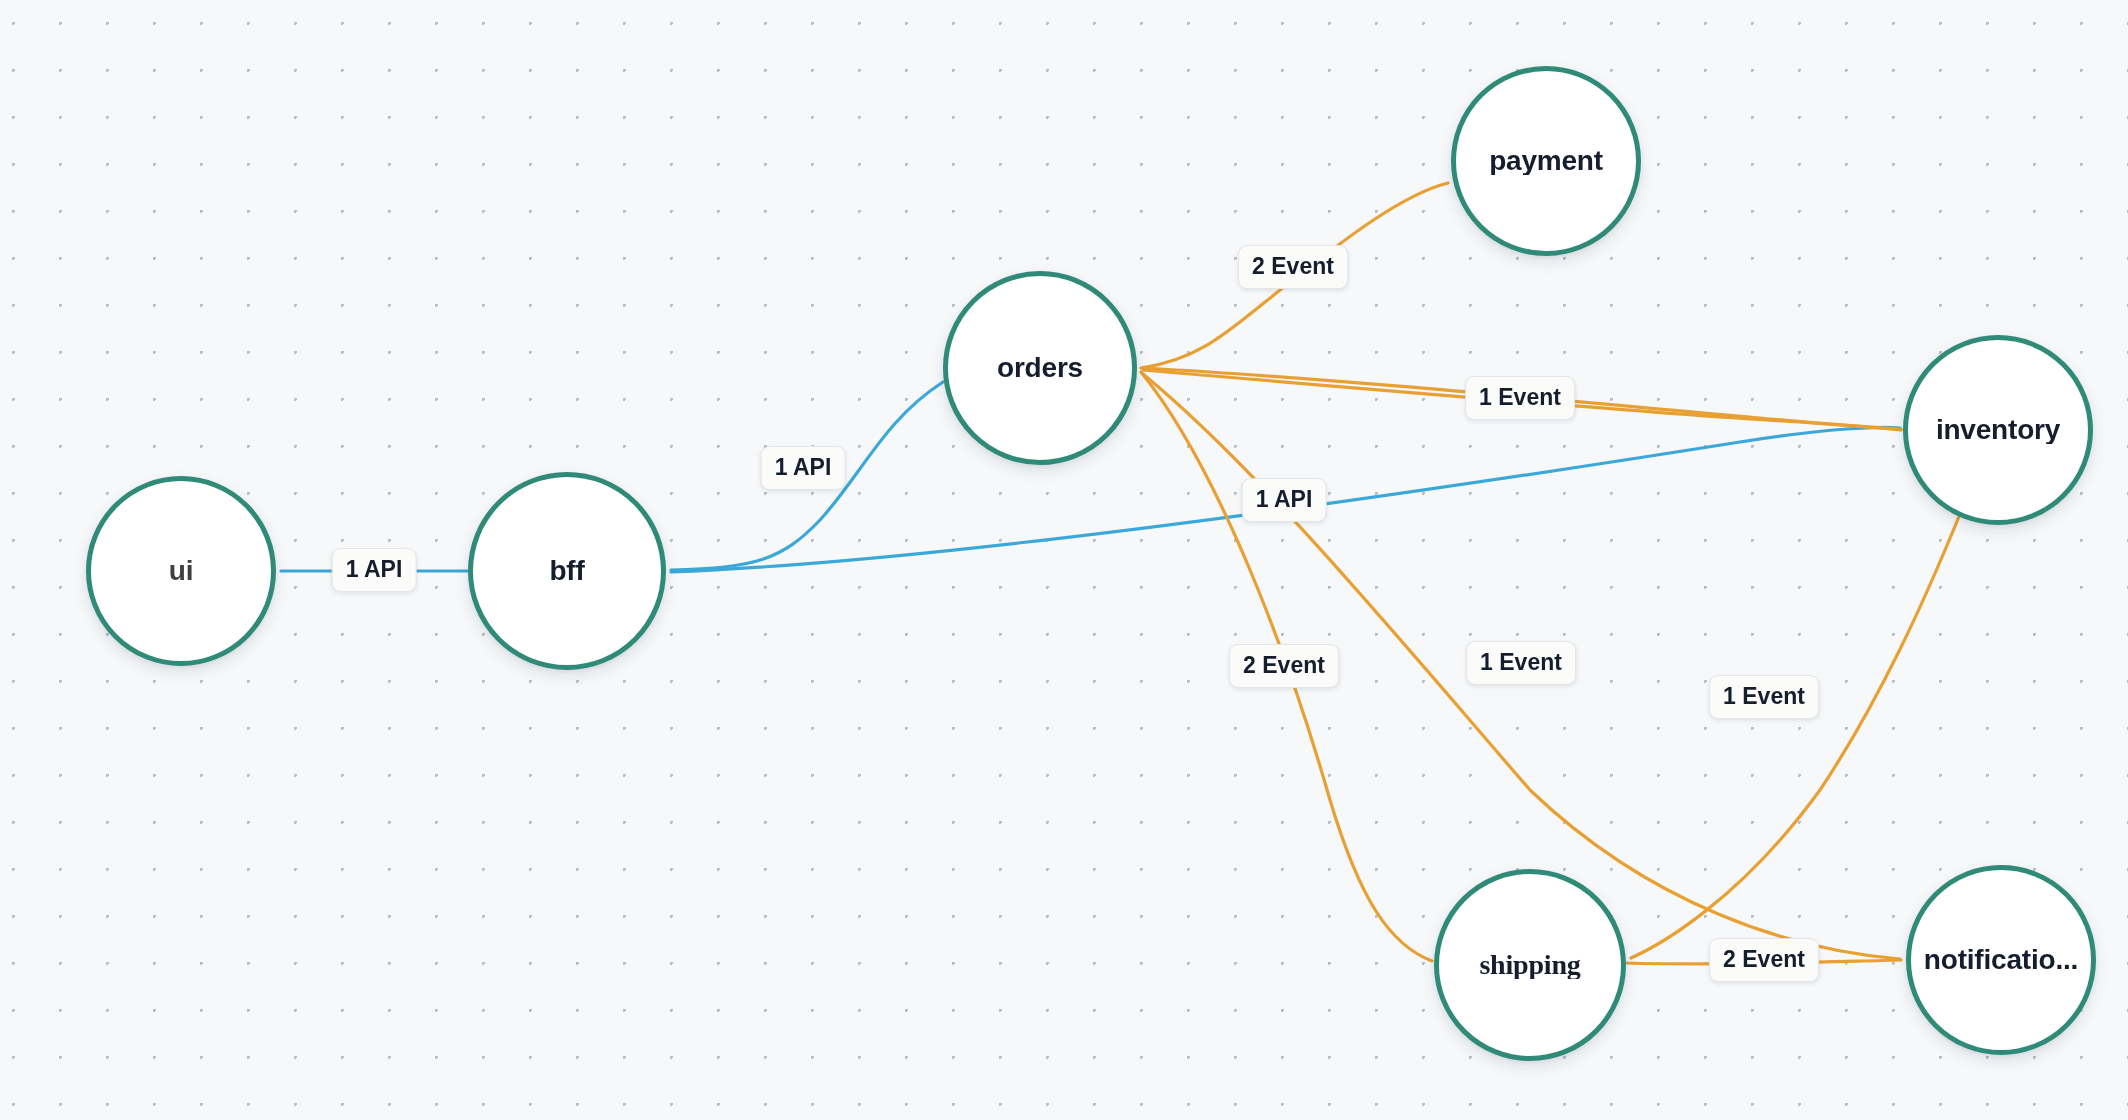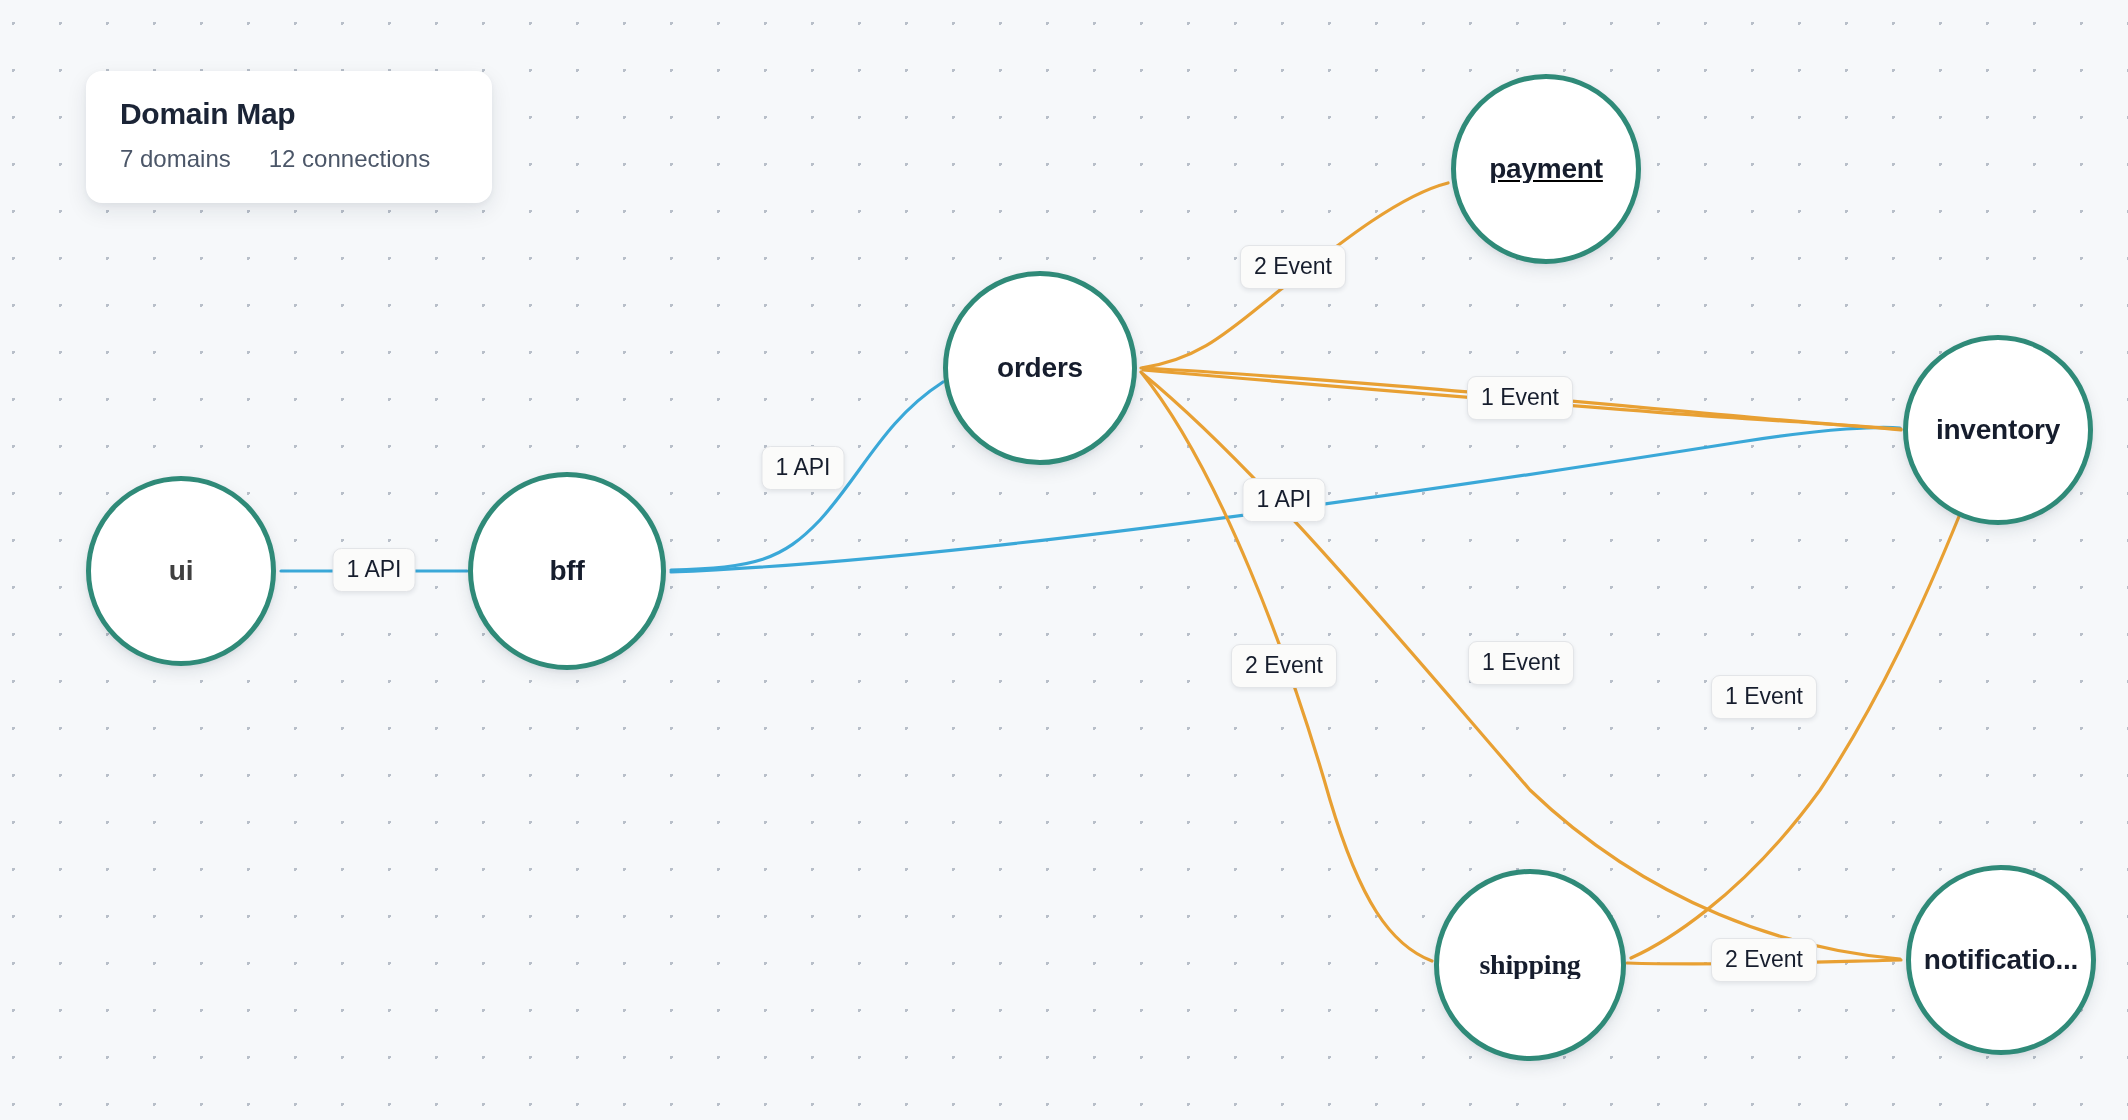--- a/index.html
+++ b/index.html
@@ -49,21 +49,21 @@
     line-height: 1;
   }
   .edge-badge {
     position: absolute;
     transform: translate(-50%, -50%);
     background: #fbfbfa;
     border: 1px solid #e3e5e8;
     border-radius: 9px;
     padding: 9px 13px 10px 13px;
     font-size: 23px;
-    font-weight: 400;
+    font-weight: 700;
     color: #161d2d;
     white-space: nowrap;
     line-height: 1;
     box-shadow: 0 2px 4px rgba(20,35,60,0.09);
     cursor: pointer;
   }
   #legend-card {
     position: absolute;
     left: 86px;
     top: 71px;
@@ -109,21 +109,21 @@
   <div id="nodes-layer">
       <div class="node" style="left: 86px; top: 476px; width: 190px; height: 190px; border-color: rgb(47, 138, 120); background: rgb(255, 255, 255);">
         <span class="node-label" style="color: #404040;">ui</span>
       </div>
       <div class="node" style="left: 468px; top: 472px; width: 198px; height: 198px; border-color: rgb(47, 138, 120); background: rgb(255, 255, 255);">
         <span class="node-label" style="color: rgb(22, 29, 45); text-align: center;">bff</span>
       </div>
       <div class="node" style="left: 943px; top: 271px; width: 194px; height: 194px; border-color: rgb(47, 138, 120); background: rgb(255, 255, 255);">
         <span class="node-label" style="color: rgb(22, 29, 45); text-align: center;">orders</span>
       </div>
-      <div class="node" style="left: 1451px; top: 74px; width: 190px; height: 190px; border-color: rgb(47, 138, 120); background: rgb(255, 255, 255); text-decoration: underline;">
+      <div class="node" style="left: 1451px; top: 66px; width: 190px; height: 190px; border-color: rgb(47, 138, 120); background: rgb(255, 255, 255);">
         <span class="node-label" style="color: rgb(22, 29, 45);">payment</span>
       </div>
       <div class="node" style="left: 1903px; top: 335px; width: 190px; height: 190px; border-color: rgb(47, 138, 120); background: rgb(255, 255, 255);">
         <span class="node-label" style="color: rgb(22, 29, 45);">inventory</span>
       </div>
       <div class="node" style="left: 1434px; top: 869px; width: 192px; height: 192px; border-color: rgb(47, 138, 120); background: rgb(255, 255, 255);">
         <span class="node-label" style="color: rgb(22, 29, 45); font-family: Liberation Serif, serif;">shipping</span>
       </div>
       <div class="node" style="left: 1906px; top: 865px; width: 190px; height: 190px; border-color: rgb(47, 138, 120); background: rgb(255, 255, 255);">
         <span class="node-label" style="color: rgb(22, 29, 45);">notificatio...</span>
@@ -134,21 +134,14 @@
       <div class="edge-badge" style="left: 803px; top: 468px;">1 API</div>
       <div class="edge-badge" style="left: 1284px; top: 500px;">1 API</div>
       <div class="edge-badge" style="left: 1293px; top: 267px;">2 Event</div>
       <div class="edge-badge" style="left: 1520px; top: 398px;">1 Event</div>
       <div class="edge-badge" style="left: 1284px; top: 666px;">2 Event</div>
       <div class="edge-badge" style="left: 1521px; top: 663px;">1 Event</div>
       <div class="edge-badge" style="left: 1764px; top: 697px;">1 Event</div>
       <div class="edge-badge" style="left: 1764px; top: 960px;">2 Event</div>
     </div>
 
-  <div id="legend-card">
-    <div id="legend-title">Domain Map</div>
-    <div id="legend-stats">
-      <span>7 domains</span>
-      <span>12 connections</span>
-    </div>
-  </div>
 
 </div>
 
 </body></html>

